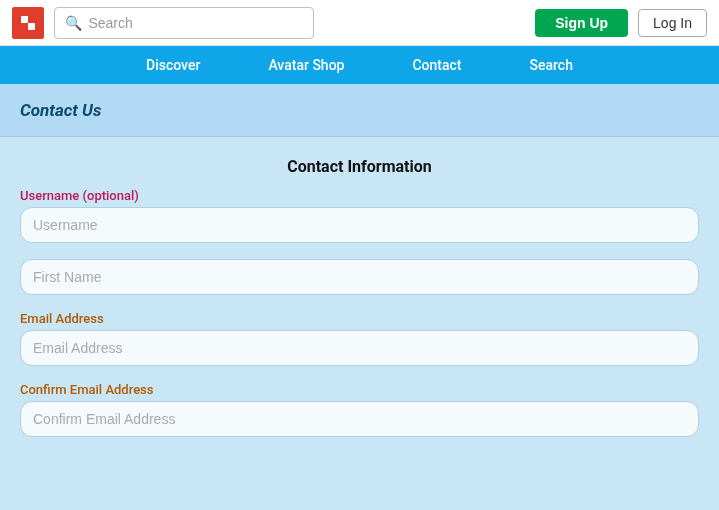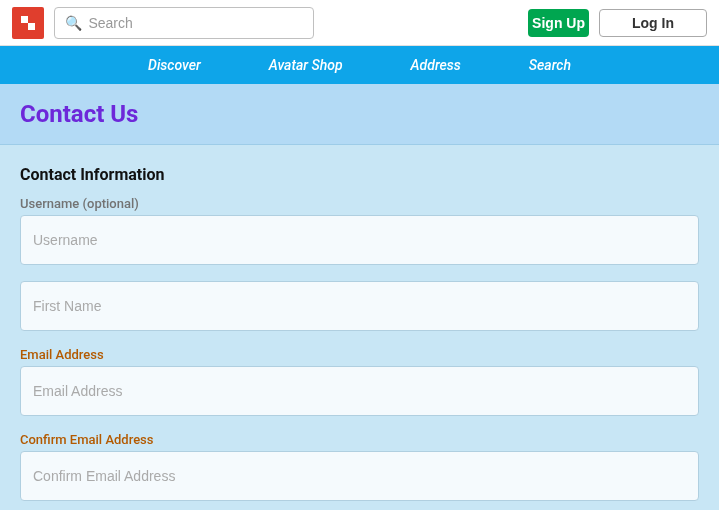--- a/index.html
+++ b/index.html
@@ -59,105 +59,106 @@
 
     .header-spacer {
       flex: 1;
     }
 
     .btn-signup {
       background-color: #00a650;
       color: #fff;
       border: none;
       border-radius: 4px;
-      padding: 6px 4px;
+      padding: 6px 20px;
       font-size: 14px;
       font-weight: 700;
       cursor: pointer;
       margin-left: 44px;
     }
 
     .btn-login {
       background-color: #fff;
       color: #333;
       border: 1.5px solid #aaa;
       border-radius: 4px;
-      padding: 5px 32px;
-      font-size: 14px;
-      font-weight: 700;
+      padding: 5px 14px;
+      font-size: 14px;
+      font-weight: 400;
       cursor: pointer;
     }
 
     
     .nav {
       background-color: #0ea5e9;
       display: flex;
       align-items: center;
       justify-content: center;
       gap: 60px;
       height: 38px;
-      font-style: italic;
     }
 
     .nav-item {
       color: #fff;
       font-size: 14px;
       font-weight: 500;
       cursor: pointer;
       text-decoration: none;
       padding: 6px 4px;
     }
 
     
     .page-banner {
       background-color: #b3daf5;
       padding: 16px 20px 16px 20px;
       border-bottom: 1px solid #9dcce8;
     }
 
     .page-title {
-      font-size: 24px;
+      font-size: 17px;
       font-weight: 700;
-      color: #6d28d9;
+      color: #0c4a6e;
+      font-style: italic;
     }
 
     
     .content {
       background-color: #c8e6f5;
       padding: 20px 20px;
     }
 
     .section-title {
       font-size: 16px;
       font-weight: 700;
       color: #111;
       margin-bottom: 12px;
+      text-align: center;
     }
 
     .form-group {
       margin-bottom: 16px;
     }
 
     .form-label {
       display: block;
       font-size: 13px;
       font-weight: 500;
-      color: #737373;
+      color: #be185d;
       margin-bottom: 4px;
     }
 
     .form-label.required {
       color: #b35a00;
     }
 
     .form-input {
       width: 100%;
-      height: 50px;
+      height: 36px;
       border: 1px solid #b0cfe0;
-      border-radius: 4px;
+      border-radius: 12px;
       padding: 8px 12px;
       font-size: 14px;
       color: #555;
       background-color: #f5fafd;
       outline: none;
     }
 
     .form-input::placeholder {
       color: #aaa;
     }
@@ -187,21 +188,21 @@
 
   <div class="header-spacer"></div>
 
   <button class="btn-signup">Sign Up</button>
   <button class="btn-login">Log In</button>
 </header>
 
 <nav class="nav">
   <a class="nav-item">Discover</a>
   <a class="nav-item">Avatar Shop</a>
-  <a class="nav-item">Address</a>
+  <a class="nav-item">Contact</a>
   <a class="nav-item">Search</a>
 </nav>
 
 <div class="page-banner">
   <h1 class="page-title">Contact Us</h1>
 </div>
 
 <div class="content">
   <h2 class="section-title">Contact Information</h2>
 

